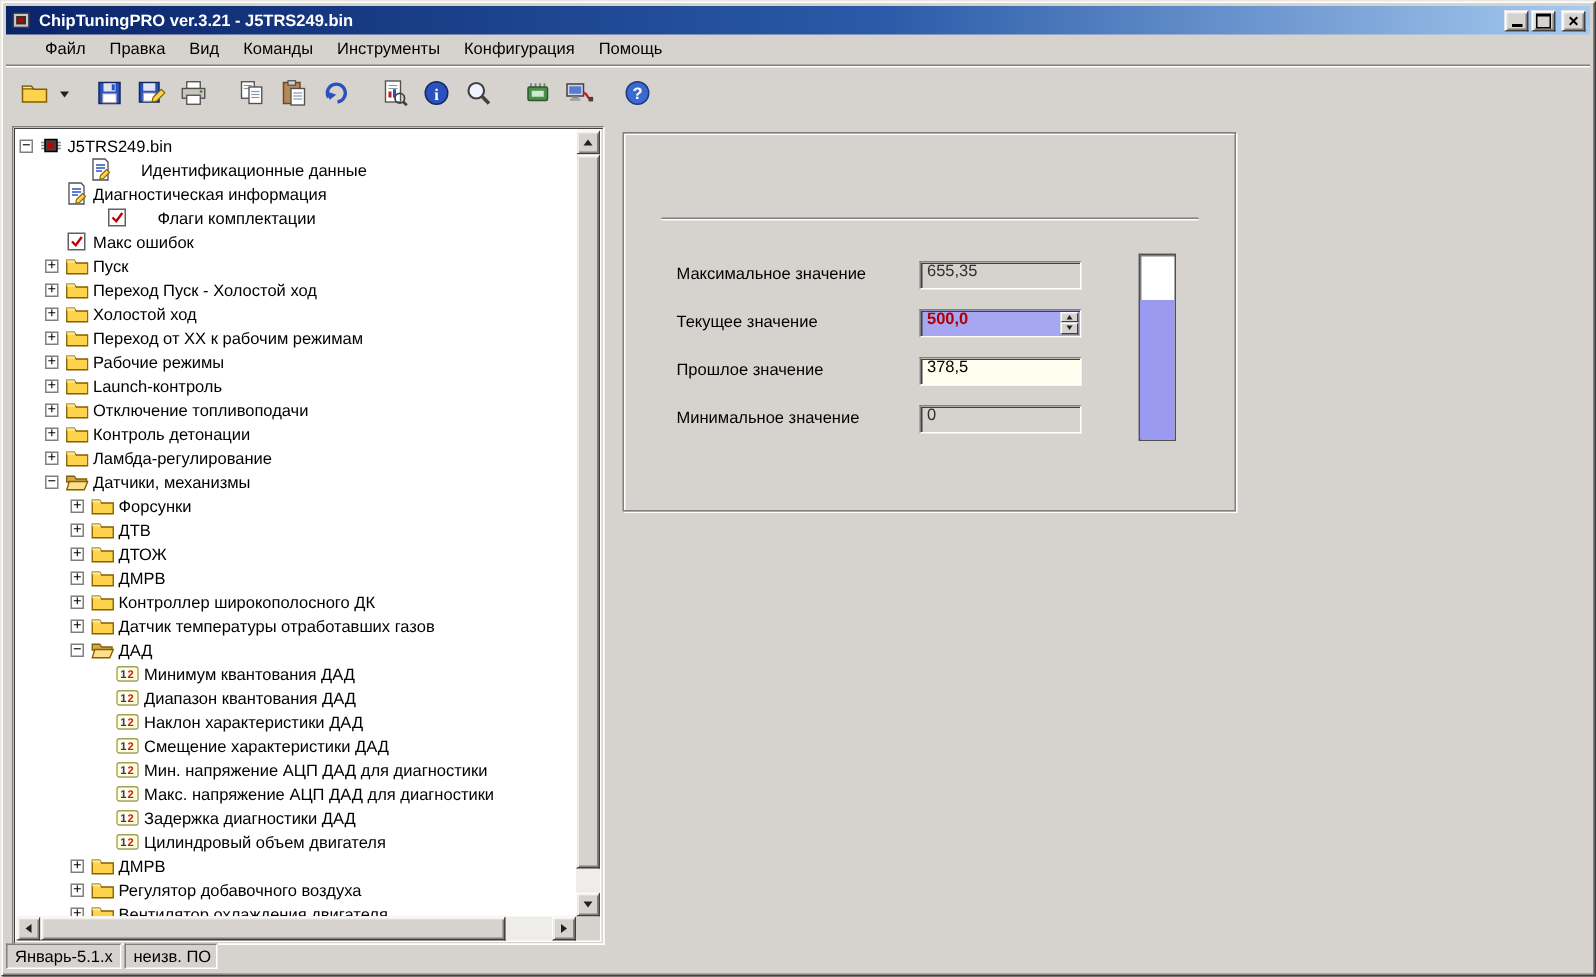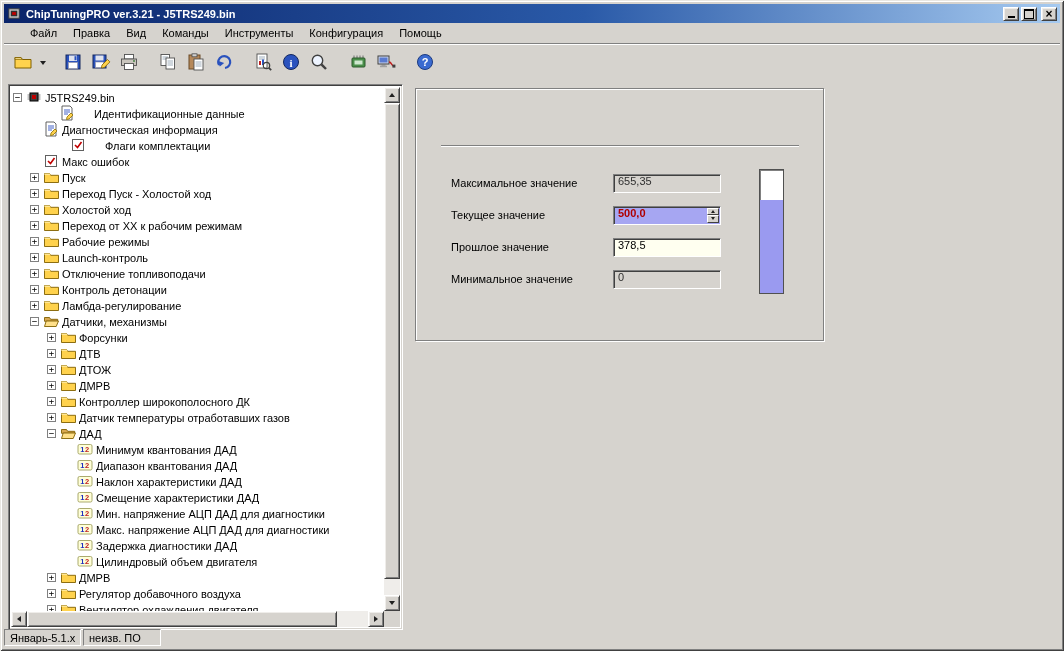--- a/index.html
+++ b/index.html
@@ -78,21 +78,21 @@
     display:flex;align-items:center;justify-content:center}
   .spin-tri-up{width:0;height:0;border:2px solid transparent;border-bottom:3px solid #202020;margin-top:-2px}
   .spin-tri-down{width:0;height:0;border:2px solid transparent;border-top:3px solid #202020;margin-bottom:-2px}
   .gauge{position:absolute;left:343px;top:80px;width:25px;height:125px;background:#fff;
     border:1px solid #505050;box-shadow:inset 1px 1px 0 #808080}
   .gauge-fill{position:absolute;left:0;right:0;bottom:0;height:76%;background:var(--gauge-fill,#9a9af0)}
   
   .statusbar{position:absolute;left:4px;right:4px;bottom:4px;height:19px;display:flex;gap:2px;align-items:flex-end;padding-bottom:1px}
   .status-panel{height:17px;border:1px solid;border-color:#808080 #fff #fff #808080;padding:2px 5px 0 5px;white-space:nowrap;overflow:hidden}
   .status-panel.p1{width:77px}
-  .status-panel.p2{width:78px}
+  .status-panel.p2{width:62px}
 </style>
 </head>
 <body>
 
 <div class="window" data-name="application-window">
 
   <div class="titlebar" data-name="title-bar">
     <span class="title-icon" data-name="app-icon">
       <svg viewBox="0 0 16 16">
           <rect x="2" y="3" width="11" height="10" fill="#c8c8c8" stroke="#404040" stroke-width="1"></rect>

